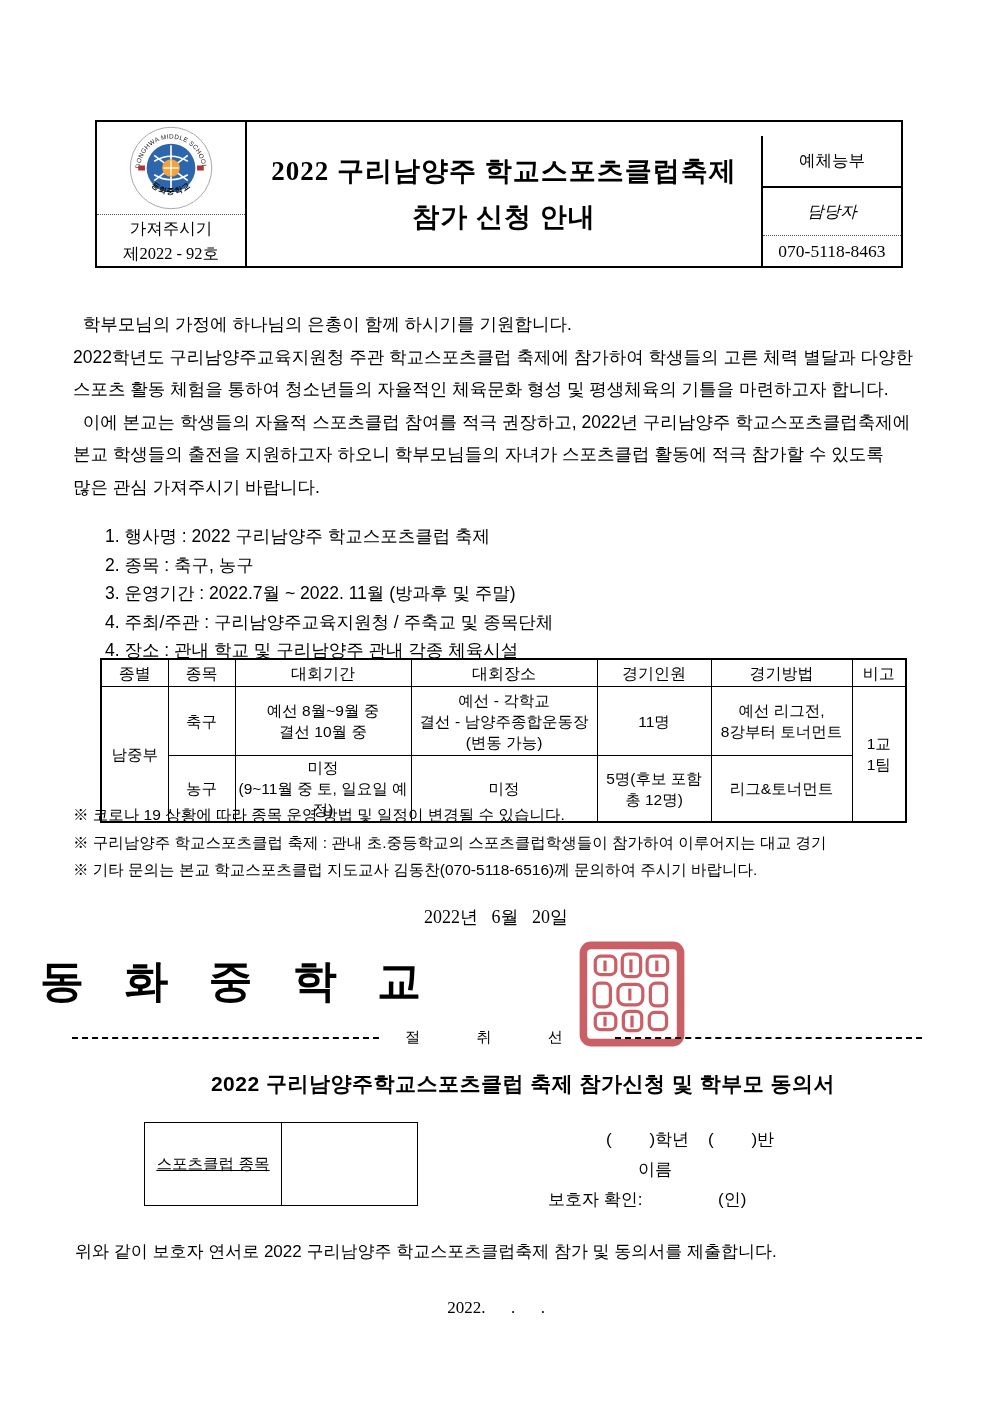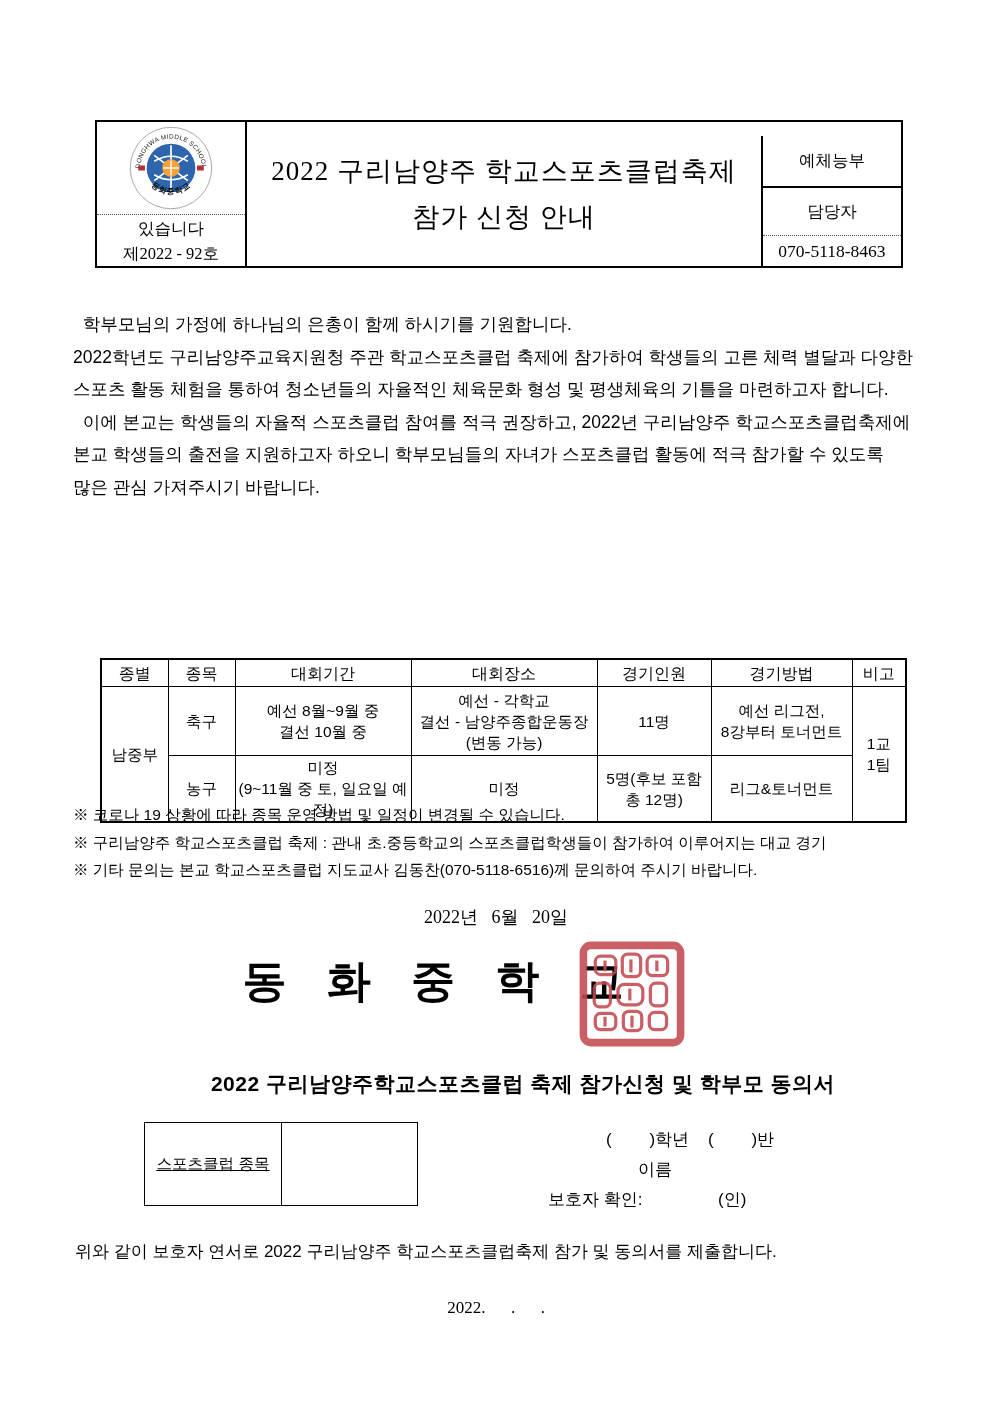--- a/index.html
+++ b/index.html
@@ -8,27 +8,27 @@
   .pre{white-space:pre-wrap;}
 
   
   .hdr{position:absolute;left:95px;top:120px;width:808px;height:148px;
        border:2px solid #000;display:flex;box-sizing:border-box;}
   .hdr-left{width:150px;border-right:2px solid #000;display:flex;flex-direction:column;box-sizing:border-box;}
   .logo-box{height:92px;border-bottom:1px dotted #555;display:flex;align-items:center;justify-content:center;}
   .doc-meta{flex:1;display:flex;flex-direction:column;align-items:center;justify-content:center;
             font-size:16.5px;line-height:25px;font-family:"Liberation Serif", serif;}
   .hdr-mid{flex:1;display:flex;flex-direction:column;align-items:center;justify-content:center;
-           font-weight:normal;font-size:27px;line-height:46px;letter-spacing:1px;
+           font-weight:bold;font-size:27px;line-height:46px;letter-spacing:1px;
            font-family:"Liberation Serif", serif;}
   .hdr-right{width:140px;border-left:2px solid #000;display:flex;flex-direction:column;box-sizing:border-box;
              font-size:16.5px;margin-top:14px;}
   .hdr-right .cell{display:flex;align-items:center;justify-content:center;box-sizing:border-box;}
   .cell-dept{height:52px;border-bottom:2px solid #000;}
-  .cell-mgr{height:48px;border-bottom:1px dotted #555;}
+  .cell-mgr{height:48px;border-bottom:1px dotted #555;font-style:italic;}
   .cell-phone{flex:1;font-family:"Liberation Serif", serif;font-size:17.5px;}
 
   
   .body-text{position:absolute;left:73px;top:308px;width:852px;font-size:17.5px;line-height:32.5px;}
   .list-block{position:absolute;left:105px;top:522px;width:820px;font-size:17.5px;line-height:28.6px;}
 
   
   .evt{position:absolute;left:100px;top:658px;width:805px;border-collapse:collapse;
        font-size:15.5px;text-align:center;table-layout:fixed;border-radius:10px;}
   .evt th,.evt td{border:1px solid #000;padding:1px 2px;line-height:21px;}
@@ -36,22 +36,22 @@
   .evt thead th{height:24px;font-weight:normal;font-size:16px;}
   .evt .r1 td{height:66px;}
   .evt .r2 td{height:44px;}
 
   
   .notes{position:absolute;left:73px;top:801px;width:860px;font-size:15.5px;line-height:27.5px;}
 
   
   .sign-date{position:absolute;left:0;top:905px;width:100%;text-align:center;font-size:18px;
              font-family:"Liberation Serif", serif;}
-  .school-name{position:absolute;left:0;top:952px;width:880px;text-align:center;
-               font-size:44px;font-weight:bold;letter-spacing:14px;}
+  .school-name{position:absolute;left:0;top:952px;width:880px;text-align:left;
+               font-size:44px;font-weight:bold;letter-spacing:14px;padding-left:40px;}
   .stamp{position:absolute;left:578px;top:940px;width:108px;height:108px;}
 
   
   .cutline{position:absolute;left:72px;top:1028px;width:850px;display:flex;align-items:center;}
   .cutline .dash{flex:1;border-top:2.5px dashed #000;height:0;}
   .cutline .lbl{padding:0 26px;font-size:15px;letter-spacing:26px;white-space:nowrap;}
 
   
   .form-title{position:absolute;left:0;top:1070px;width:100%;text-align:center;
               font-size:21px;font-weight:bold;letter-spacing:0.5px;margin-left:27px;}
@@ -99,21 +99,21 @@
             <line x1="41" y1="50" x2="59" y2="50"></line>
           </g>
           <rect x="11" y="47" width="8" height="6" fill="#b23333"></rect>
           <rect x="81" y="47" width="8" height="6" fill="#b23333"></rect>
           <text font-size="9.5" font-weight="bold" fill="#111" letter-spacing="1" font-family="Liberation Sans, sans-serif">
             <textPath href="#arcBot" startOffset="50%" text-anchor="middle">동화중학교</textPath>
           </text>
         </svg>
       </div>
       <div class="doc-meta">
-        <div>있습니다</div>
+        <div>가져주시기</div>
         <div>제2022 - 92호</div>
       </div>
     </div>
 
     <div class="hdr-mid">
       <div>2022 구리남양주 학교스포츠클럽축제</div>
       <div>참가 신청 안내</div>
     </div>
 
     <div class="hdr-right">
@@ -125,20 +125,27 @@
 
   <div class="body-text">
     <div class="pre">  학부모님의 가정에 하나님의 은총이 함께 하시기를 기원합니다.</div>
     <div class="pre">2022학년도 구리남양주교육지원청 주관 학교스포츠클럽 축제에 참가하여 학생들의 고른 체력 별달과 다양한</div>
     <div class="pre">스포츠 활동 체험을 통하여 청소년들의 자율적인 체육문화 형성 및 평생체육의 기틀을 마련하고자 합니다.</div>
     <div class="pre">  이에 본교는 학생들의 자율적 스포츠클럽 참여를 적극 권장하고, 2022년 구리남양주 학교스포츠클럽축제에</div>
     <div class="pre">본교 학생들의 출전을 지원하고자 하오니 학부모님들의 자녀가 스포츠클럽 활동에 적극 참가할 수 있도록</div>
     <div class="pre">많은 관심 가져주시기 바랍니다.</div>
   </div>
 
+  <div class="list-block">
+    <div>1. 행사명 : 2022 구리남양주 학교스포츠클럽 축제</div>
+    <div>2. 종목 : 축구, 농구</div>
+    <div>3. 운영기간 : 2022.7월 ~ 2022. 11월 (방과후 및 주말)</div>
+    <div>4. 주최/주관 : 구리남양주교육지원청 / 주축교 및 종목단체</div>
+    <div>4. 장소 : 관내 학교 및 구리남양주 관내 각종 체육시설</div>
+  </div>
 
   <table class="evt">
     <colgroup>
       <col style="width:67px">
         <col style="width:67px">
         <col style="width:176px">
       <col style="width:186px">
         <col style="width:114px">
         <col style="width:141px">
         <col style="width:54px">
@@ -218,20 +225,25 @@
         <line x1="25" y1="19" x2="25" y2="29"></line>
         <line x1="49" y1="18" x2="49" y2="30"></line>
         <line x1="73" y1="19" x2="73" y2="29"></line>
         <line x1="48" y1="45" x2="48" y2="56"></line>
         <line x1="25" y1="71" x2="25" y2="80"></line>
         <line x1="50" y1="70" x2="50" y2="81"></line>
       </g>
     </g>
   </svg>
 
+  <div class="cutline">
+    <div class="dash"></div>
+    <div class="lbl">절 취 선</div>
+    <div class="dash"></div>
+  </div>
 
   <div class="form-title">2022 구리남양주학교스포츠클럽 축제 참가신청 및 학부모 동의서</div>
 
   <div class="club-table">
     <div class="club-label">스포츠클럽 종목</div>
     <div class="club-entry"></div>
   </div>
 
   <div class="grade-line pre">(        )학년    (        )반</div>
   <div class="name-line">이름</div>

